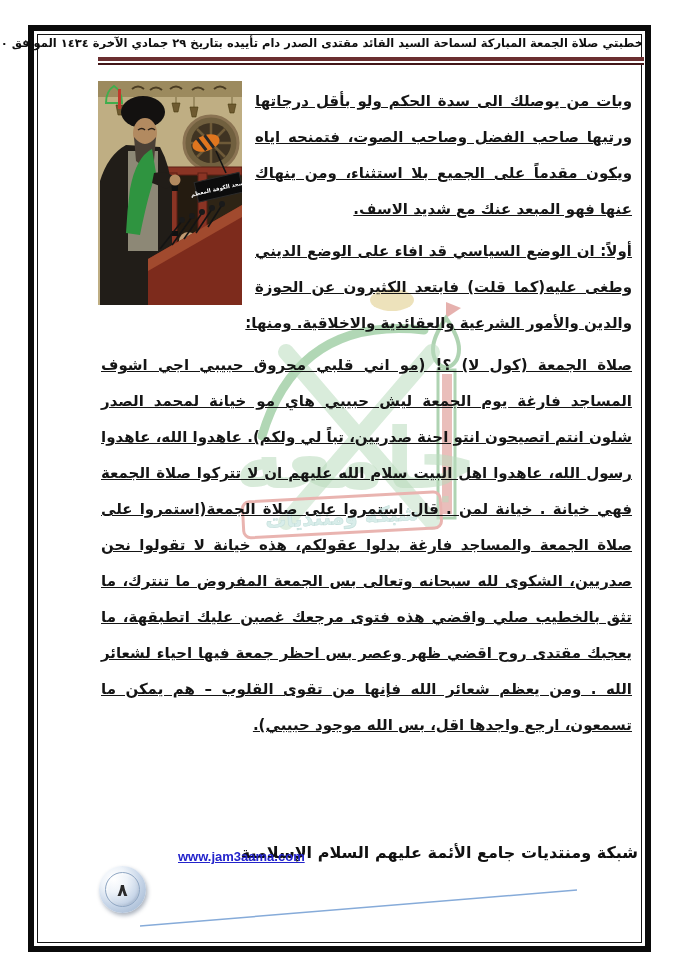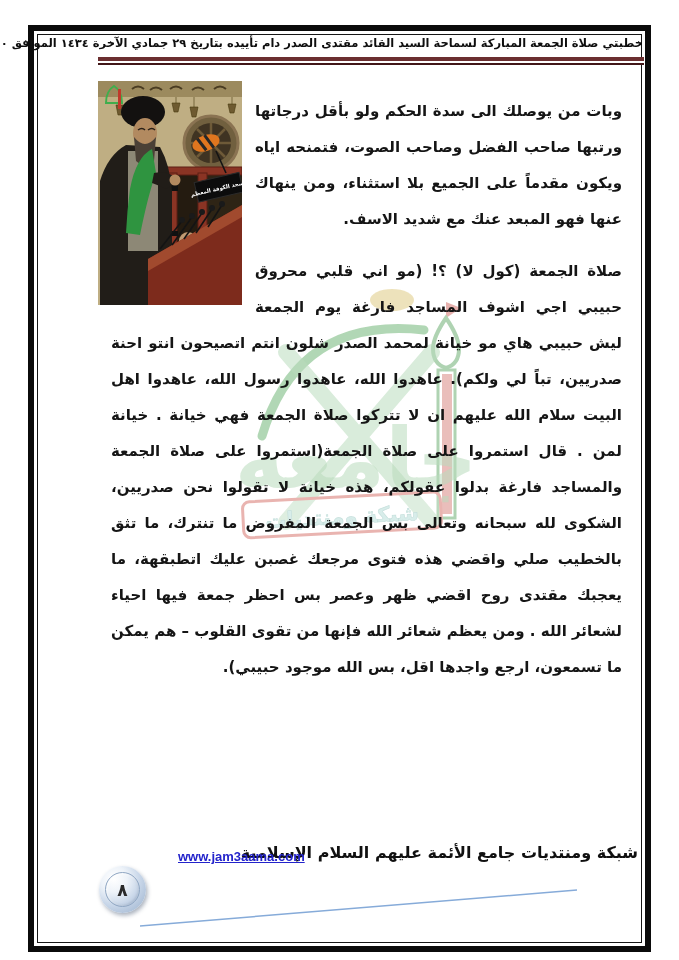--- a/index.html
+++ b/index.html
@@ -23,21 +23,21 @@
   
   .wm{position:absolute;left:0;top:0;z-index:1;pointer-events:none;opacity:.45;}
 
   
   .photo{position:absolute;left:98px;top:81px;width:144px;height:224px;z-index:2;}
 
   
   .bodytext{position:absolute;left:95px;top:77px;width:543px;z-index:3;
        direction:rtl;text-align:justify;font-weight:bold;font-size:15px;
        line-height:36px;color:#151515;}
-  .bodytext p{margin:16px;padding:0;}
+  .bodytext p{margin:6px;padding:0;text-decoration:underline;}
   .photo-spacer{float:left;width:160px;height:216px;}
 
   
   .f-site{position:absolute;right:41px;top:843px;z-index:3;direction:rtl;
        font-weight:bold;font-size:16px;color:#101010;white-space:nowrap;}
   .f-link{position:absolute;left:178px;top:849px;z-index:3;
        font-size:13px;font-weight:bold;color:#2323cb;text-decoration:underline;
        font-family:Liberation Sans, sans-serif;}
   .f-line{position:absolute;left:0;top:0;z-index:2;pointer-events:none;}
   .pnum{position:absolute;left:99px;top:866px;width:47px;height:47px;z-index:3;
@@ -164,20 +164,21 @@
 
     <g>
       <path d="M8,22 q0,-12 8,-17 q8,5 8,17 z" fill="none" stroke="#3fae4d" stroke-width="2"></path>
       <rect x="20" y="8" width="3" height="20" fill="#c0392b"></rect>
     </g>
   </svg>
 
   <div class="bodytext">
     <div class="photo-spacer"></div>
     <p>وبات من يوصلك الى سدة الحكم ولو بأقل درجاتها ورتبها صاحب الفضل وصاحب الصوت، فتمنحه اياه ويكون مقدماً على الجميع بلا استثناء، ومن ينهاك عنها فهو المبعد عنك مع شديد الاسف.</p>
+    <p>أولاً: ان الوضع السياسي قد افاء على الوضع الديني وطغى عليه(كما قلت) فابتعد الكثيرون عن الحوزة والدين والأمور الشرعية والعقائدية والاخلاقية. ومنها:</p>
     <p>صلاة الجمعة (كول لا) ؟! (مو اني قلبي محروق حبيبي اجي اشوف المساجد فارغة يوم الجمعة ليش حبيبي هاي مو خيانة لمحمد الصدر شلون انتم اتصيحون انتو احنة صدريين، تباً لي ولكم). عاهدوا الله، عاهدوا رسول الله، عاهدوا اهل البيت سلام الله عليهم ان لا تتركوا صلاة الجمعة فهي خيانة . خيانة لمن . قال استمروا على صلاة الجمعة(استمروا على صلاة الجمعة والمساجد فارغة بدلوا عقولكم، هذه خيانة لا تقولوا نحن صدريين، الشكوى لله سبحانه وتعالى بس الجمعة المفروض ما تنترك، ما تثق بالخطيب صلي واقضي هذه فتوى مرجعك غصبن عليك اتطبقهة، ما يعجبك مقتدى روح اقضي ظهر وعصر بس احظر جمعة فيها احياء لشعائر الله . ومن يعظم شعائر الله فإنها من تقوى القلوب – هم يمكن ما تسمعون، ارجع واجدها اقل، بس الله موجود حبيبي).</p>
   </div>
 
   <svg class="f-line" width="679" height="960" viewBox="0 0 679 960">
     <line x1="140" y1="926" x2="577" y2="890" stroke="#86abd9" stroke-width="1.5"></line>
   </svg>
   <div class="f-site">شبكة ومنتديات جامع الأئمة عليهم السلام الإسلامية</div>
   <a class="f-link" href="#">www.jam3aama.com</a>
   <div class="pnum">
     <div class="pnum-inner">٨</div>

